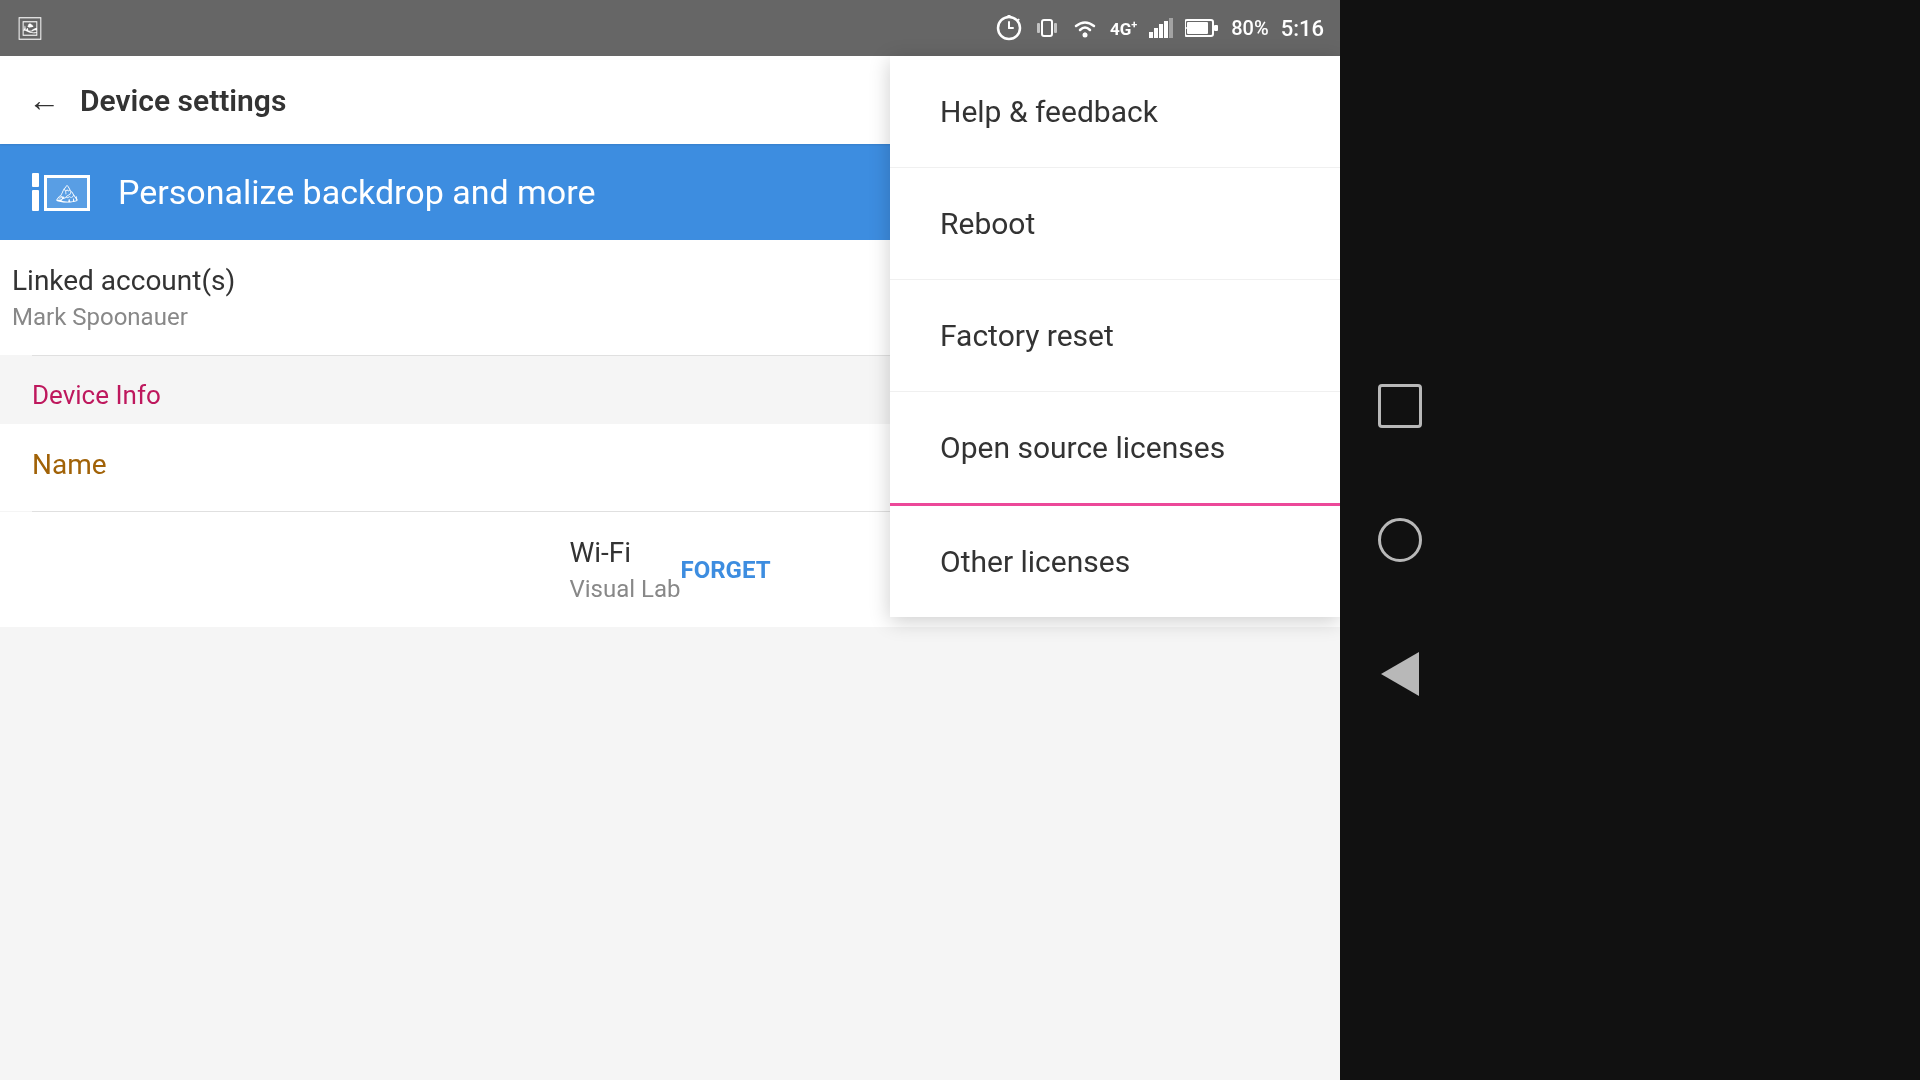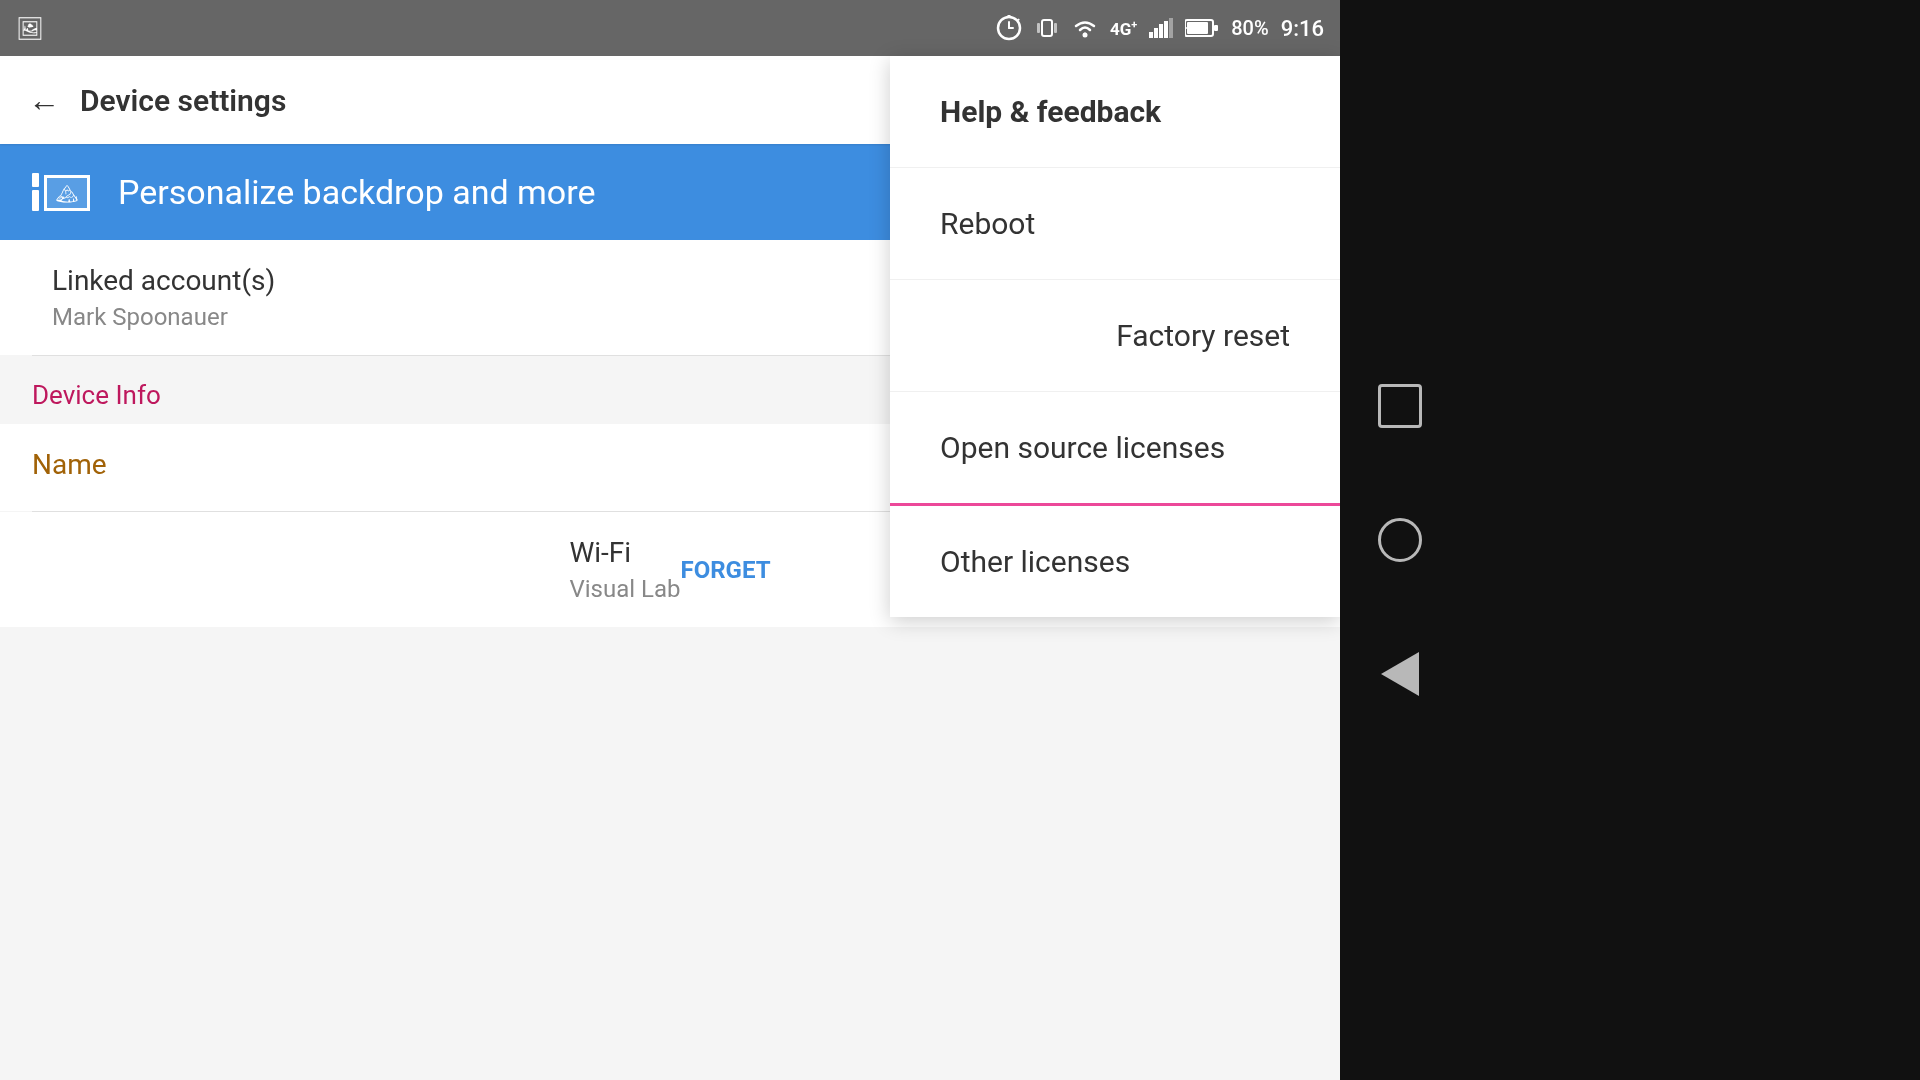--- a/index.html
+++ b/index.html
@@ -52,21 +52,21 @@
         <rect x="20" y="0" width="4" height="20" fill="white" opacity="0.4"></rect>
       </svg>
 
     <svg width="34" height="20" viewBox="0 0 34 20">
         <rect x="0" y="2" width="28" height="16" rx="2" stroke="white" stroke-width="2" fill="none"></rect>
         <rect x="2" y="4" width="21" height="12" fill="white" rx="1"></rect>
         <rect x="29" y="7" width="4" height="6" rx="1" fill="white"></rect>
         <line x1="1" y1="10" x2="2" y2="10" stroke="white" stroke-width="1.5"></line>
       </svg>
     <span style="color:white;font-size:20px;font-weight:500;">80%</span>
-    <span style="color:white;font-size:22px;font-weight:500;">9:16</span>
+    <span style="color:white;font-size:22px;font-weight:500;">5:16</span>
   </div>
 </div>
 
 <div style="display:flex;width:1920px;height:1080px;margin-top:0;">
 
   <div style="width:1340px;height:1080px;background:#f5f5f5;flex-shrink:0;position:relative;overflow:hidden;">
 
     <div style="position:absolute;top:56px;left:0;width:1340px;height:88px;background:white;display:flex;align-items:center;padding:0 28px;gap:20px;box-shadow:0 1px 2px rgba(0,0,0,0.1);z-index:10;">
       <span style="font-size:32px;color:#333;cursor:pointer;">←</span>
       <span style="font-size:30px;font-weight:600;color:#333;">Device settings</span>
@@ -80,21 +80,21 @@
             <div style="width:7px;height:14px;background:white;border-radius:1px;"></div>
             <div style="width:7px;height:22px;background:white;border-radius:1px;"></div>
           </div>
           <div style="width:46px;height:36px;border:3px solid white;background:rgba(255,255,255,0.15);display:flex;align-items:center;justify-content:center;">
             <span style="color:white;font-size:18px;">🏔</span>
           </div>
         </div>
         <span style="font-size:34px;color:white;font-weight:400;">Personalize backdrop and more</span>
       </div>
 
-      <div style="background:white;padding:24px 52px;cursor:pointer;">
+      <div style="background:white;padding:24px 12px;cursor:pointer;">
         <div style="font-size:28px;color:#333;margin-bottom:6px;">Linked account(s)</div>
         <div style="font-size:24px;color:#888;">Mark Spoonauer</div>
       </div>
 
       <div style="height:1px;background:#e0e0e0;margin:0 32px;"></div>
 
       <div style="padding:24px 32px 14px;background:#f5f5f5;">
         <span style="font-size:26px;color:#be185d;font-weight:400;">Device Info</span>
       </div>
 
@@ -108,27 +108,27 @@
         <div>
           <div style="font-size:28px;color:#333;margin-bottom:6px;">Wi-Fi</div>
           <div style="font-size:24px;color:#888;">Visual Lab</div>
         </div>
         <span style="font-size:24px;color:#3d8de0;font-weight:700;cursor:pointer;">FORGET</span>
       </div>
 
     </div>
 
     <div style="position:absolute;top:56px;right:0;width:450px;background:white;box-shadow:0 4px 20px rgba(0,0,0,0.2);z-index:300;">
-      <div style="padding:38px 50px;font-size:30px;color:#333;cursor:pointer;border-bottom:1px solid #f0f0f0;font-weight:bold;">
+      <div style="padding:38px 50px;font-size:30px;color:#333;cursor:pointer;border-bottom:1px solid #f0f0f0;">
         <span>Help &amp; feedback</span>
       </div>
       <div style="padding:38px 50px;font-size:30px;color:#333;cursor:pointer;border-bottom:1px solid #f0f0f0;">
         <span>Reboot</span>
       </div>
-      <div style="padding:38px 50px;font-size:30px;color:#333;cursor:pointer;border-bottom:1px solid #f0f0f0;text-align:right;">
+      <div style="padding:38px 50px;font-size:30px;color:#333;cursor:pointer;border-bottom:1px solid #f0f0f0;">
         <span>Factory reset</span>
       </div>
       <div style="padding:38px 50px;font-size:30px;color:#333;cursor:pointer;border-bottom:3px solid #ec4899;">
         <span>Open source licenses</span>
       </div>
       <div style="padding:38px 50px;font-size:30px;color:#333;cursor:pointer;">
         <span>Other licenses</span>
       </div>
     </div>
 

